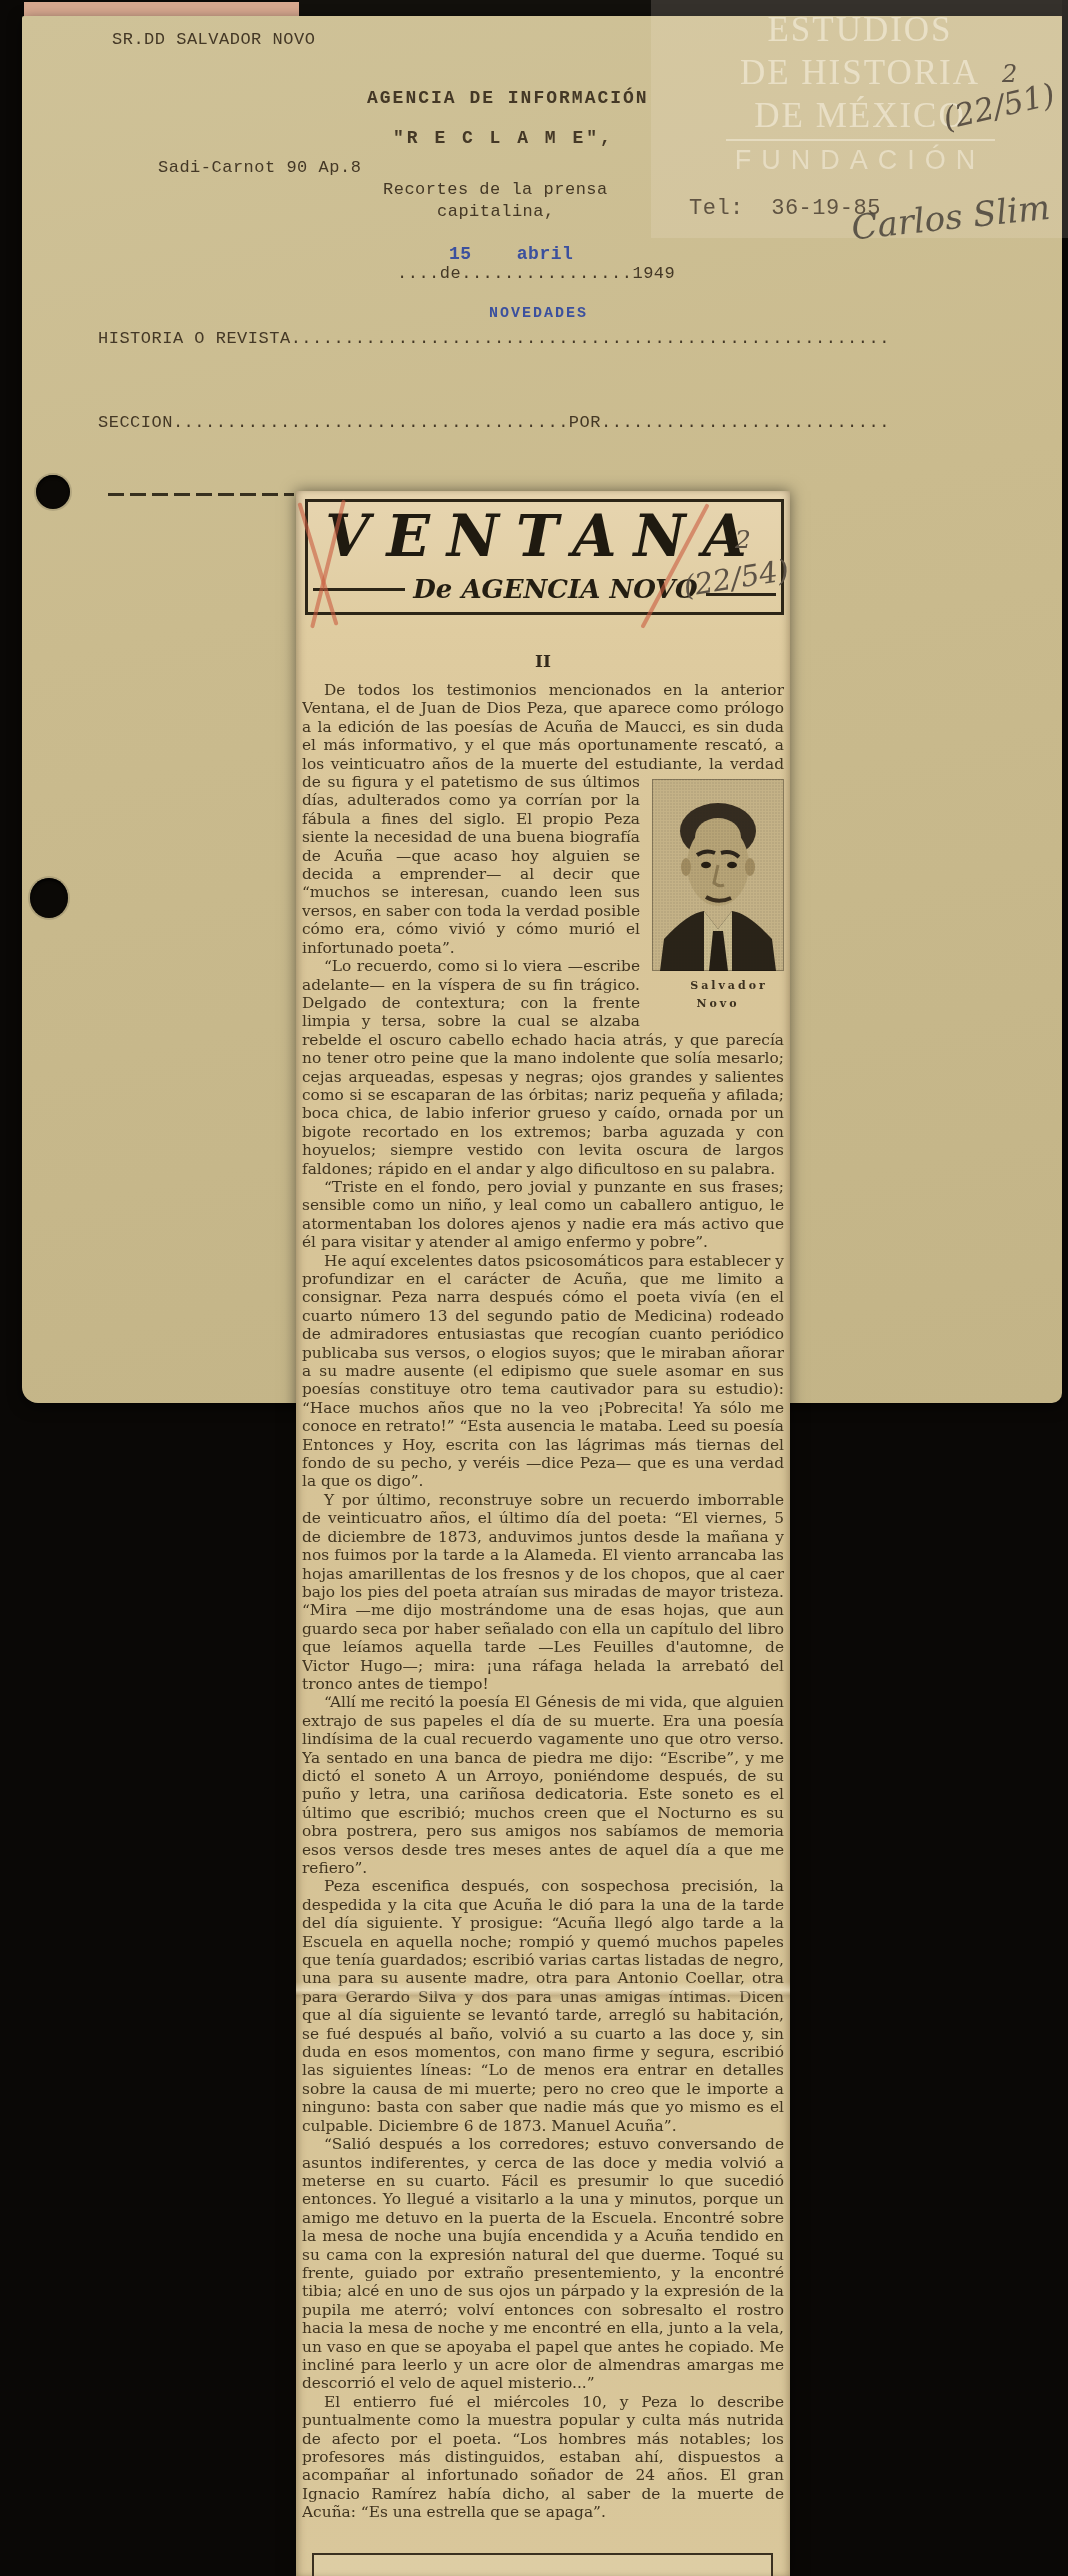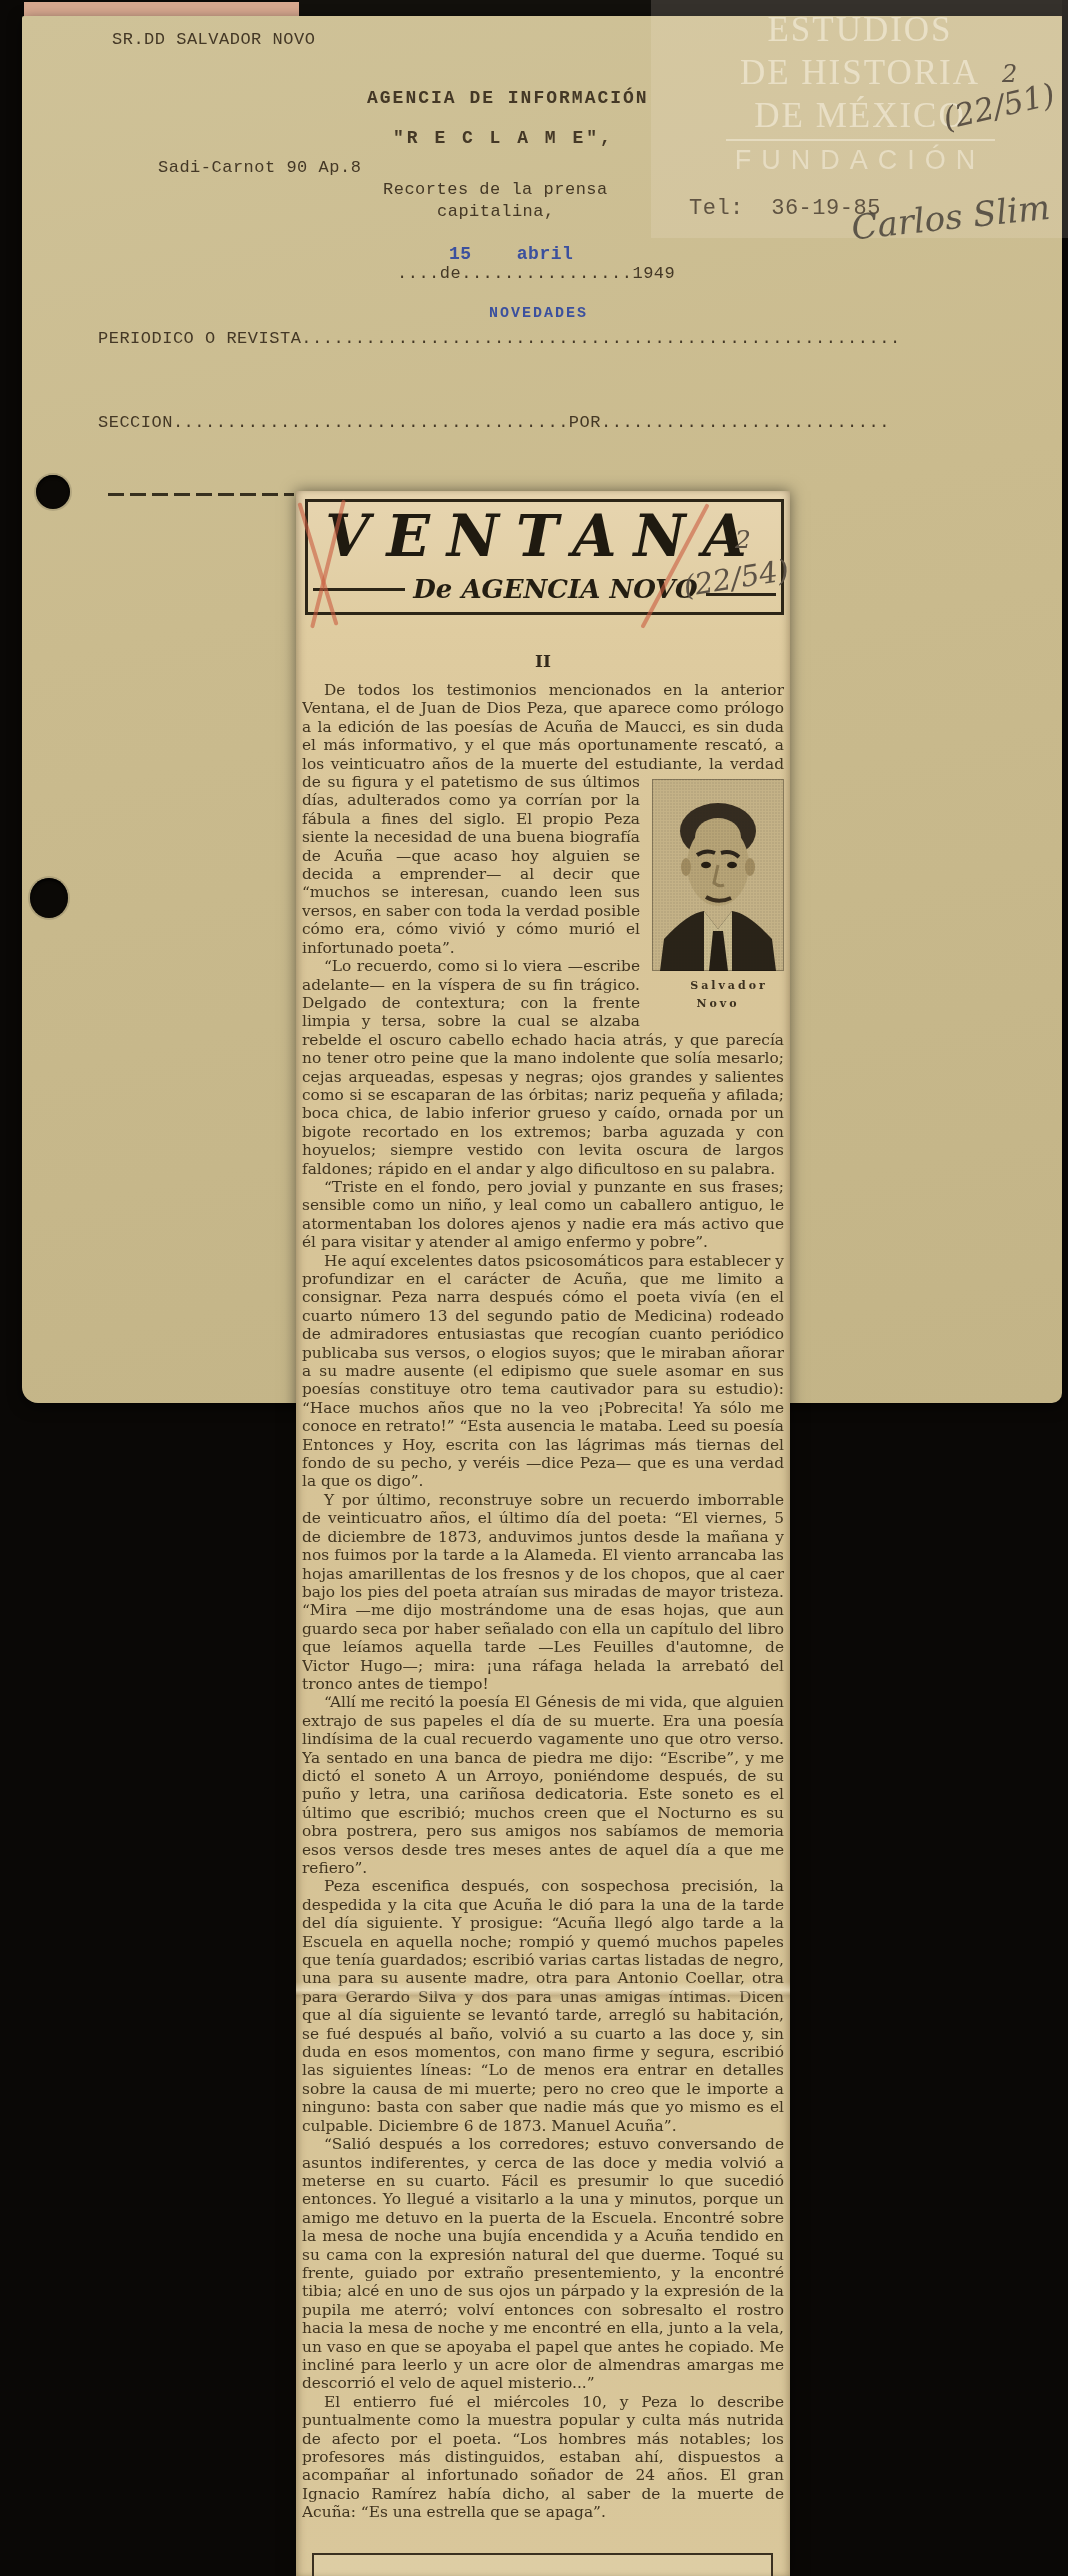--- a/index.html
+++ b/index.html
@@ -94,21 +94,21 @@
     <span class="typed" style="left:90px;top:14px;font-size:17px;">SR.DD SALVADOR NOVO</span>
     <span class="typed bold" style="left:345px;top:72px;font-size:18px;letter-spacing:2px;">AGENCIA DE INFORMACIÓN</span>
     <span class="typed bold" style="left:371px;top:112px;font-size:18px;letter-spacing:3px;">"R E C L A M E",</span>
     <span class="typed" style="left:667px;top:132px;font-size:22px;margin-top:48px;">Tel:  36-19-85</span>
     <span class="typed" style="left:96px;top:142px;font-size:17px;margin-left:40px;">Sadi-Carnot 90 Ap.8</span>
     <span class="typed" style="left:361px;top:164px;font-size:17px;">Recortes de la prensa</span>
     <span class="typed" style="left:415px;top:186px;font-size:17px;">capitalina,</span>
     <span class="typed blue" style="left:427px;top:228px;font-size:18px;font-weight:bold;">15    abril</span>
     <span class="typed" style="left:375px;top:248px;font-size:17px;">....de................1949</span>
     <span class="typed blue" style="left:467px;top:289px;font-size:15px;font-weight:bold;letter-spacing:2px;">NOVEDADES</span>
-    <span class="typed" style="left:76px;top:313px;font-size:17px;">PERIODICO O REVISTA........................................................</span>
+    <span class="typed" style="left:76px;top:313px;font-size:17px;">HISTORIA O REVISTA........................................................</span>
     <span class="typed" style="left:76px;top:397px;font-size:17px;">SECCION.....................................POR...........................</span>
   </div>
 
   <div class="hole hole1"></div>
   <div class="hole hole2"></div>
   <div class="dash-sep"></div>
 
   <div class="clipping">
 
     <div class="masthead-box">

